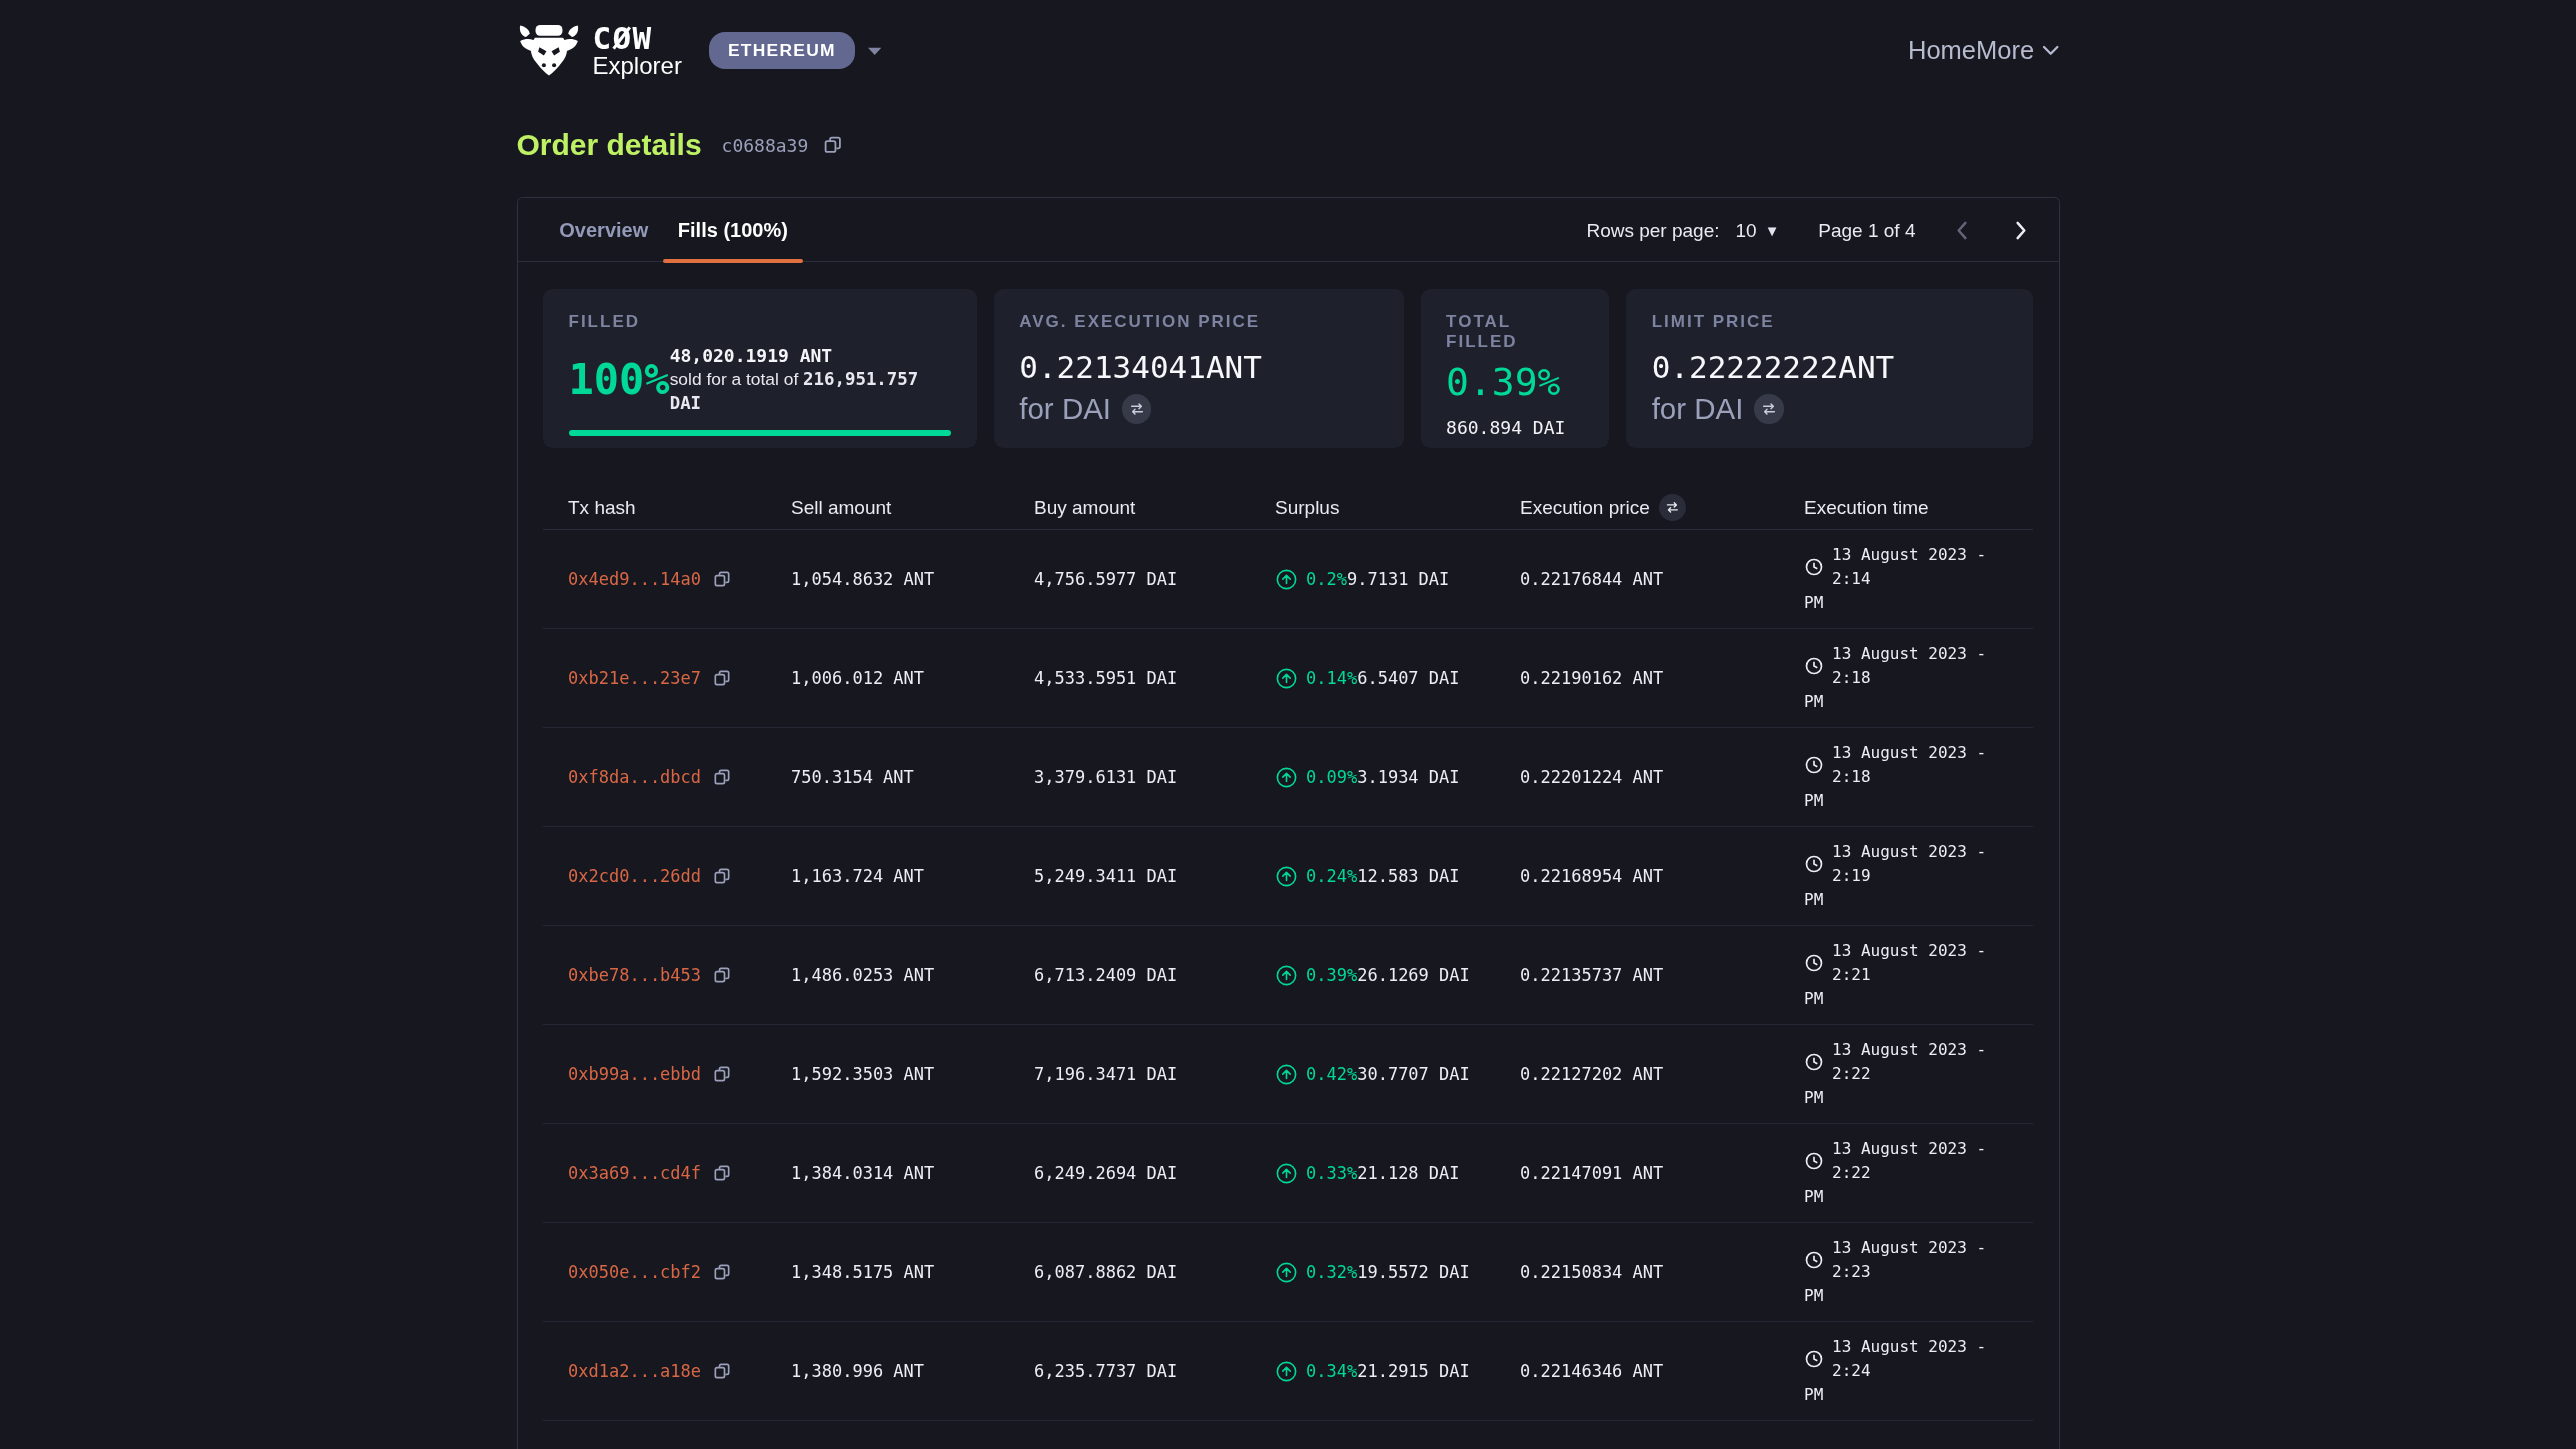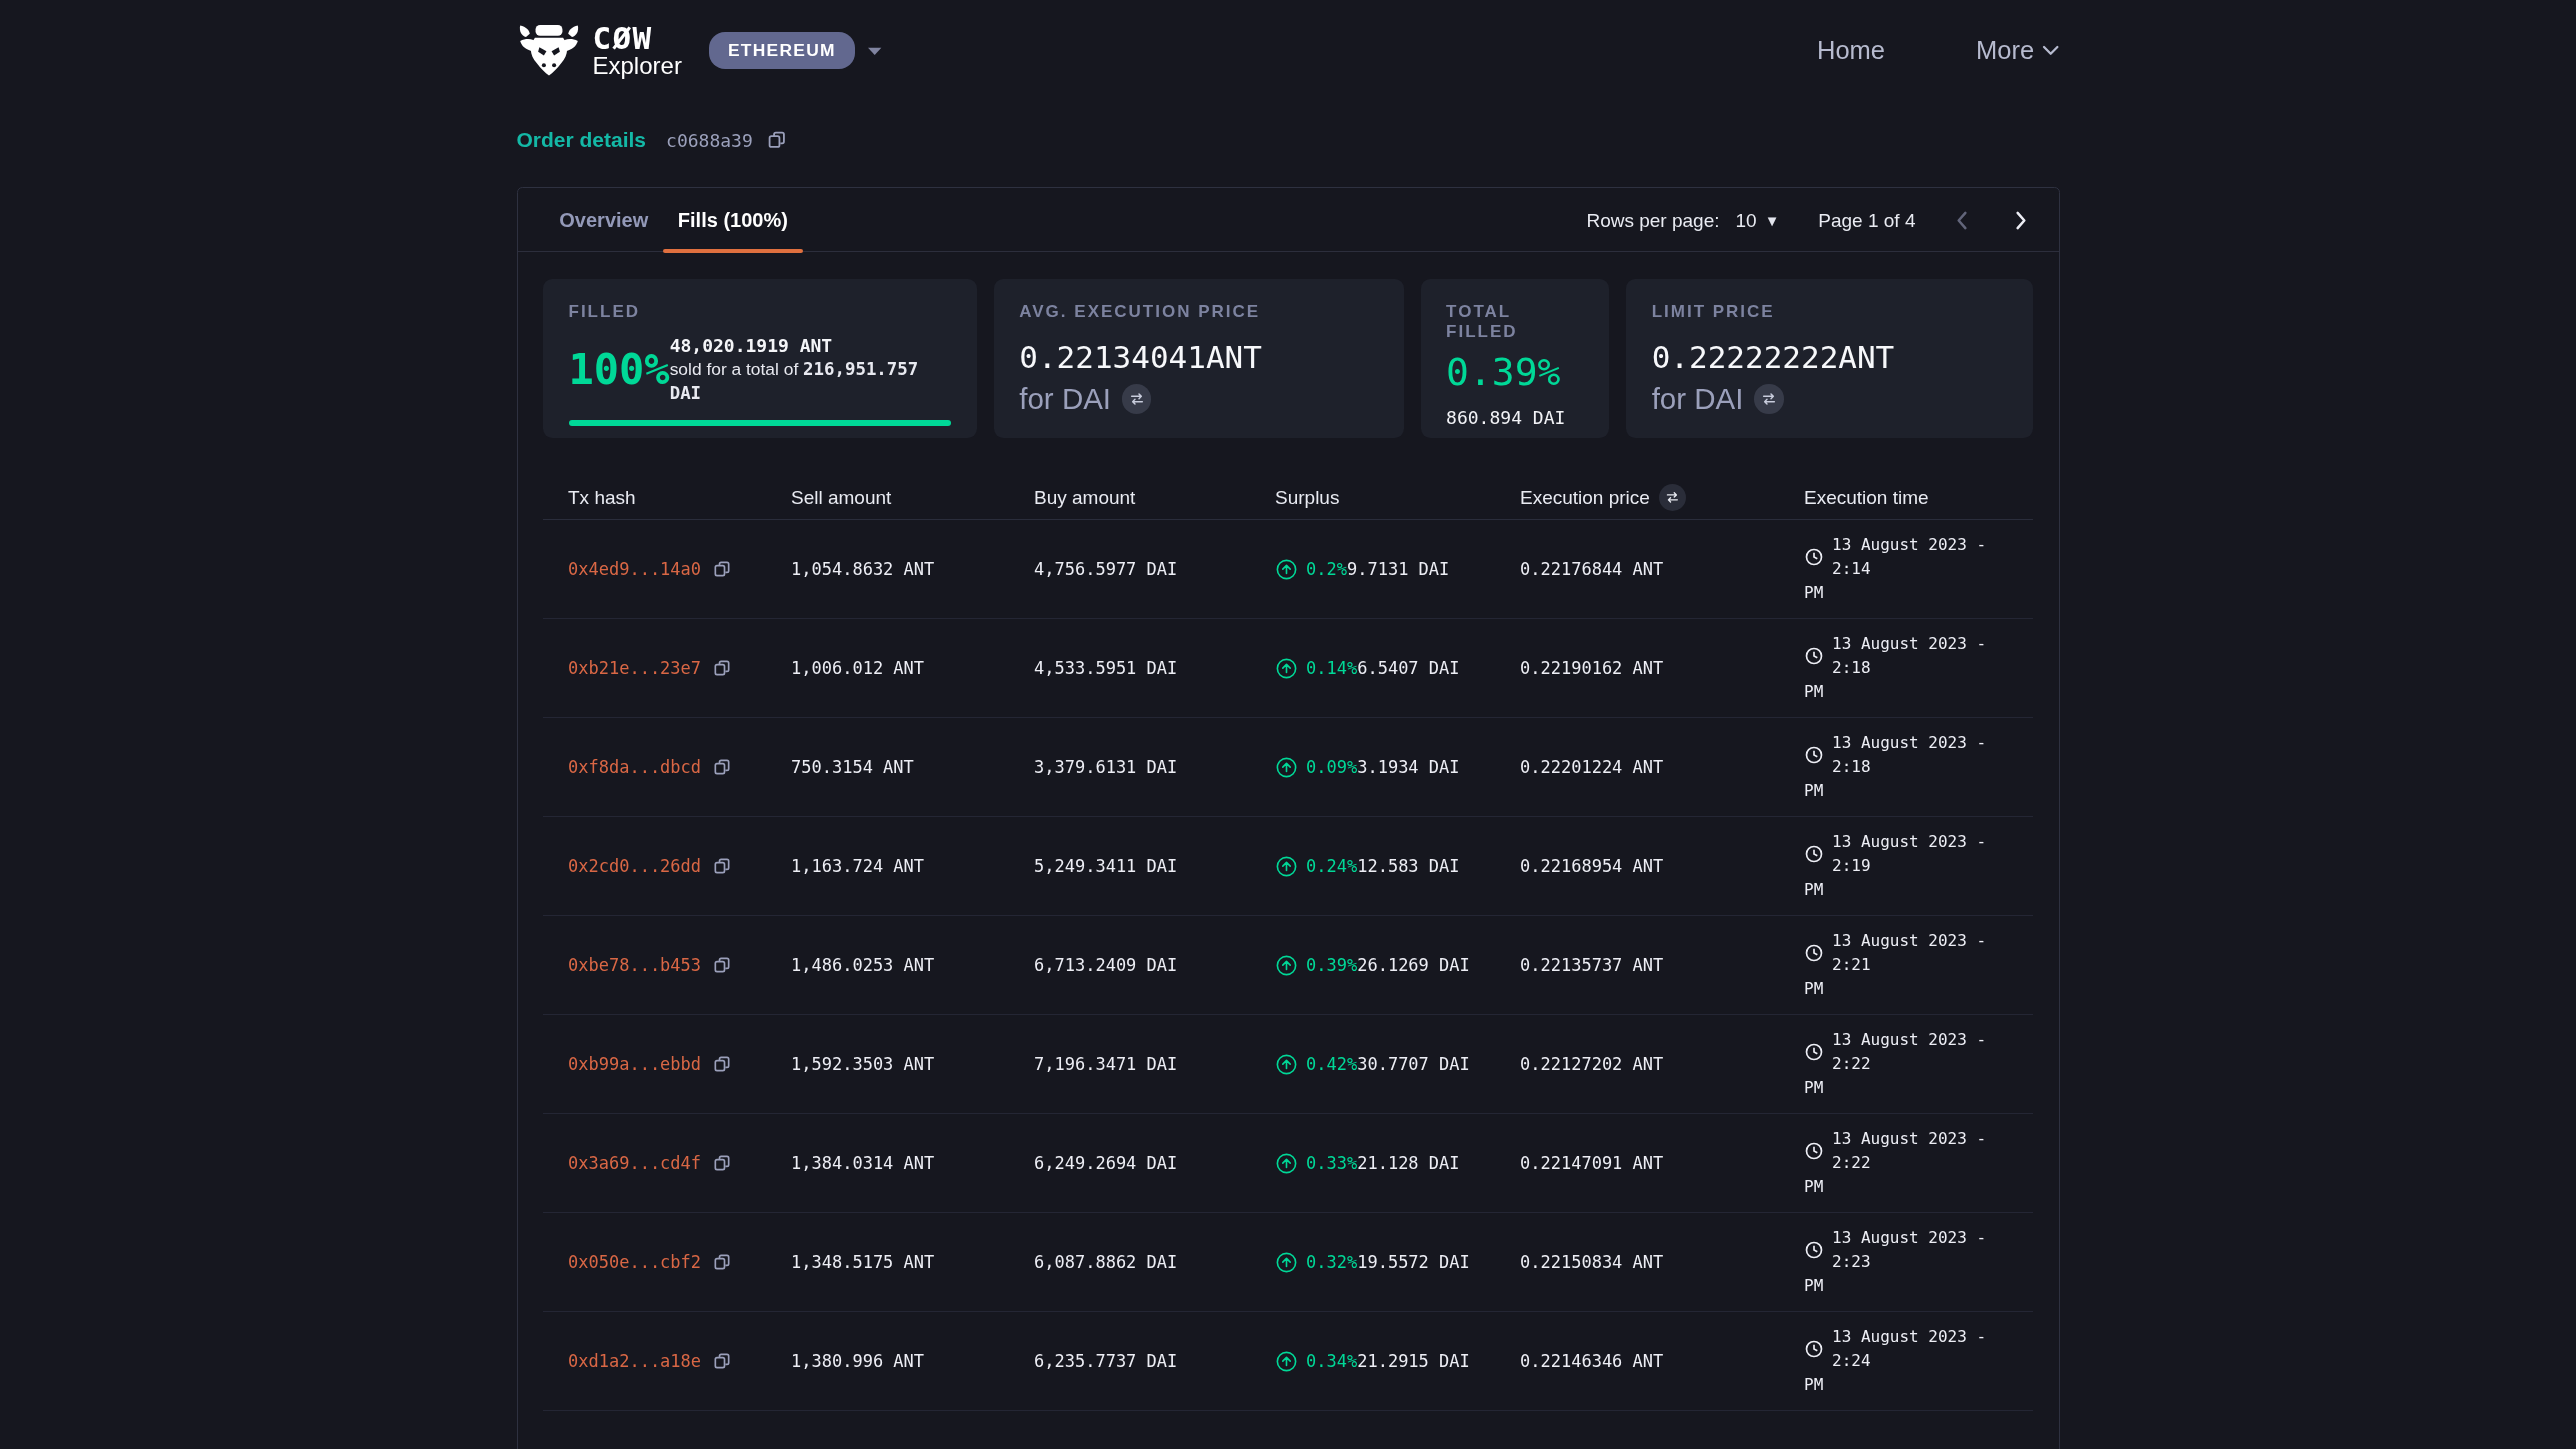--- a/index.html
+++ b/index.html
@@ -28,26 +28,26 @@
   .brand-text { line-height:1; }
   .brand-cow { font-family:var(--mono); font-weight:bold; font-size:31px; letter-spacing:1.3px; color:#fff; }
   .brand-explorer { font-size:24px; font-weight:400; color:#fff; margin-top:12px; }
   .net-badge {
     margin-left:27px; background:var(--badge); color:#fff; border:none; cursor:pointer;
     font-family:"Liberation Sans", sans-serif;
     font-size:17.4px; font-weight:bold; letter-spacing:1.3px;
     padding:8px 19px; border-radius:16px;
   }
   .net-caret { margin-left:10.7px; color:#8084A0; display:inline-flex; cursor:pointer; }
-  .topnav { margin-left:auto; display:flex; align-items:flex-end; gap:91px; }
+  .topnav { margin-left:auto; display:flex; align-items:flex-end; }
   .topnav a { color:#B7BBCF; font-size:25.5px; text-decoration:none; display:inline-flex; align-items:center; gap:8px; cursor:pointer; }
 
   
   .title-row { display:flex; align-items:center; margin-top:27px; }
-  .title-row h1 { font-size:21px; font-weight:bold; color:#14b8a6; }
+  .title-row h1 { font-size:30px; font-weight:bold; color:#bef264; }
   .order-id { font-family:var(--mono); font-size:18px; color:#9BA0BB; margin-left:20px; }
   .icon-btn { display:inline-flex; align-items:center; cursor:pointer; }
   .title-copy { margin-left:13.4px; }
 
   
   .panel { margin-top:35px; border:0.7px solid var(--border); border-radius:5.4px; height:1342px; }
 
   .tabbar { height:64px; display:flex; align-items:center; padding:0 27px; border-bottom:0.7px solid #3033429; box-shadow:inset 0 -0.7px 0 #343747; }
   .tab { position:relative; height:64px; display:flex; align-items:center; padding:0 14.8px; font-size:20px; color:var(--muted); font-weight:bold; cursor:pointer; }
   .tab.active { color:#FFFFFF; }

